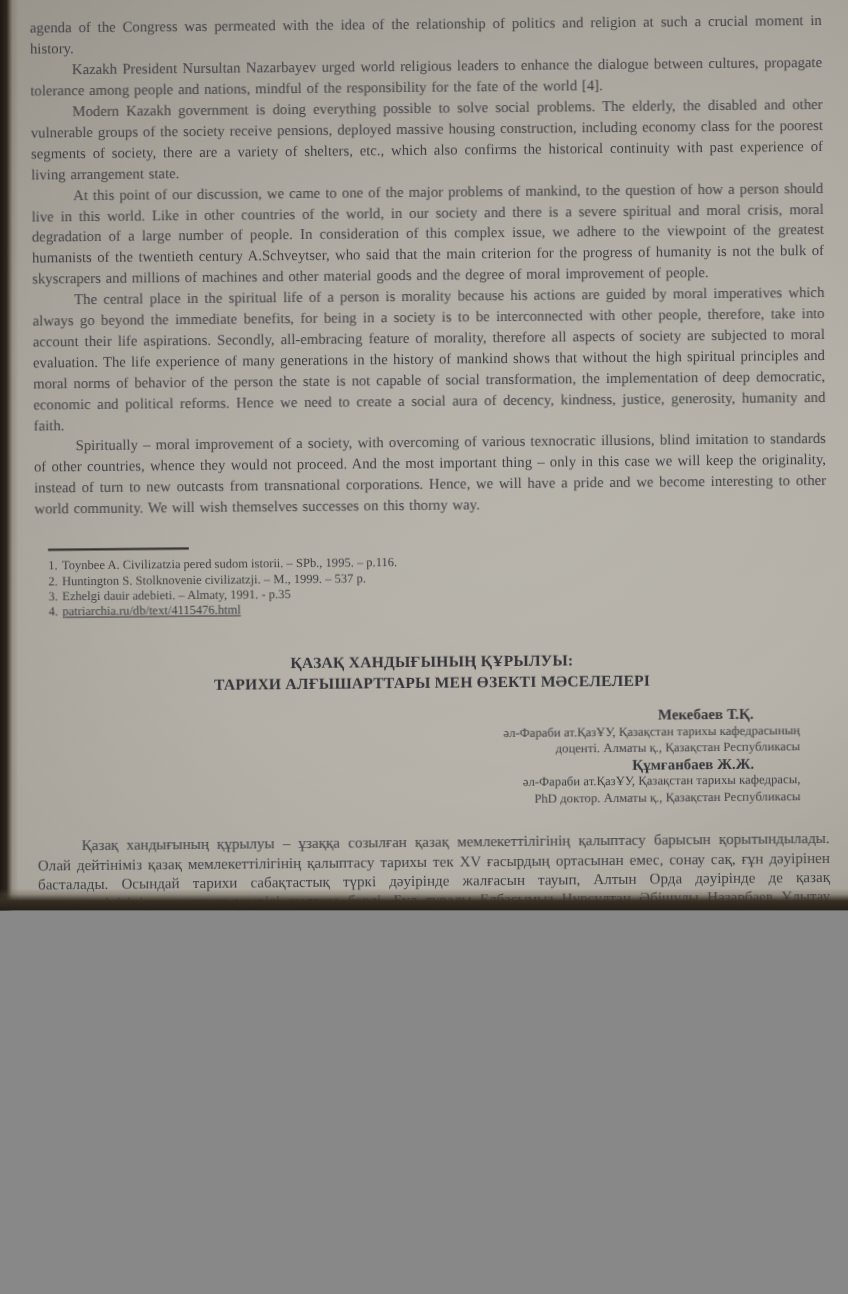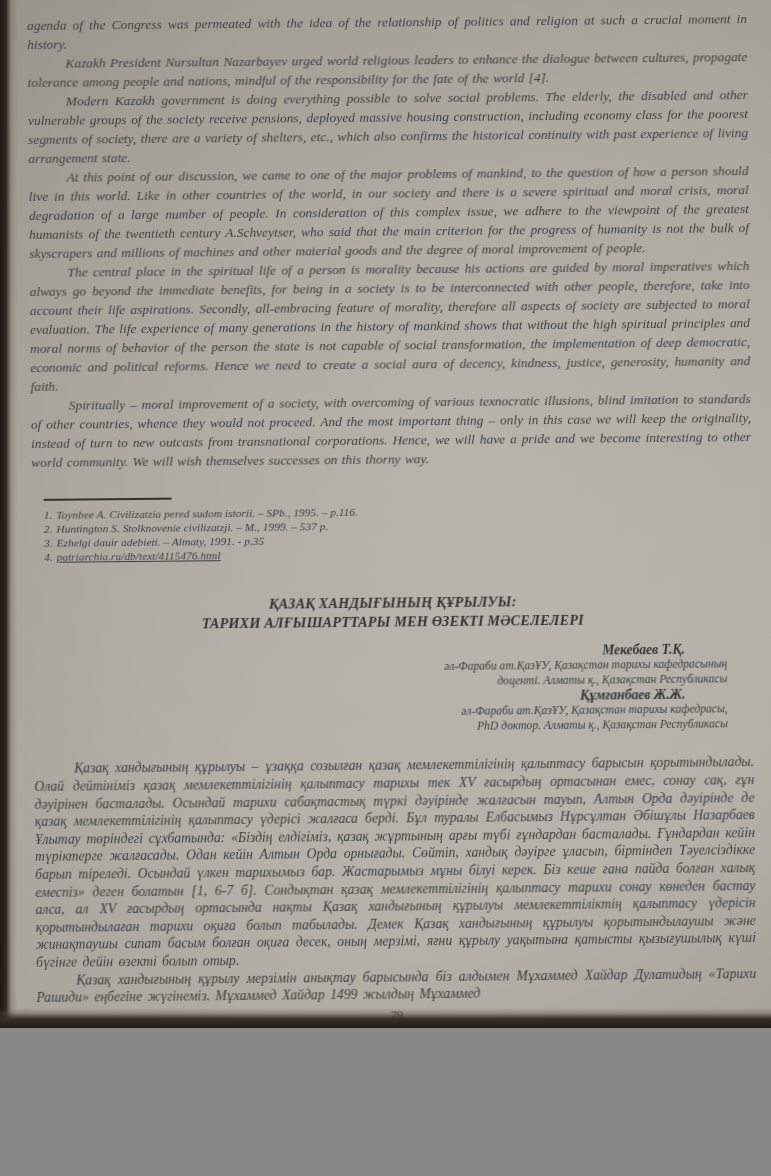--- a/index.html
+++ b/index.html
@@ -1,24 +1,23 @@
 <!DOCTYPE html>
 <html><head>
 <meta charset="utf-8">
 <style>
   html,body{margin:0;padding:0;background:#888;}
   .scan{
     position:relative;
-    width:771px;height:1028px;
+    width:771px;height:828px;
     overflow:hidden;
     font-family:"Liberation Serif","DejaVu Serif",serif;
     background:
       radial-gradient(ellipse at 58% 42%, rgba(255,255,255,0.09) 0%, rgba(0,0,0,0.00) 55%, rgba(0,0,0,0.08) 100%),
       linear-gradient(155deg, #a19c93 0%, #aca79e 30%, #b4b0a7 62%, #b7b3aa 82%, #b0aca3 100%);
-    font-style: italic;
   }
   .gutter-left{
     position:absolute;left:0;top:0;bottom:0;width:17px;z-index:5;
     background:linear-gradient(90deg,#1c1712 0%,#2e2820 35%,rgba(110,100,85,0.35) 65%,rgba(110,100,85,0) 100%);
   }
   .edge-bottom{
     position:absolute;left:0;bottom:0;right:0;height:20px;z-index:5;
     background:linear-gradient(0deg,#221d17 0%,#352e25 45%,rgba(90,80,65,0.35) 75%,rgba(90,80,65,0) 100%);
   }
   .content{

